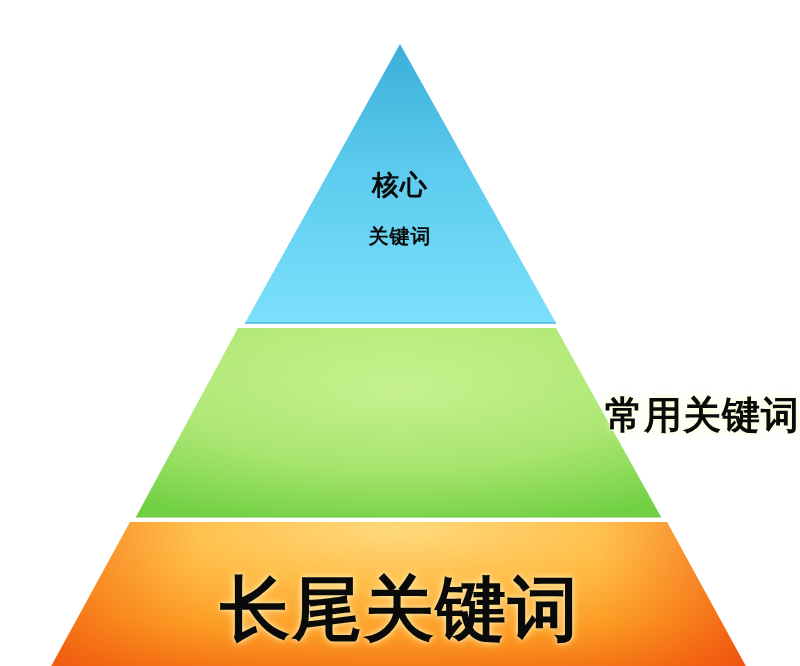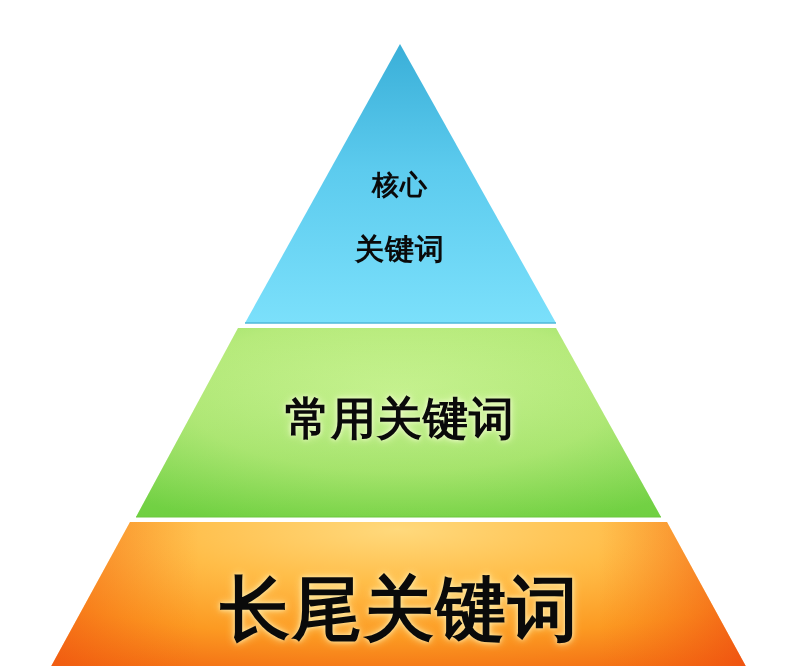--- a/index.html
+++ b/index.html
@@ -36,29 +36,30 @@
       font-weight: bold;
       white-space: nowrap;
       line-height: 1;
     }
     .label-top-1 {
       top: 129px;
       font-size: 27px;
       letter-spacing: 1px;
     }
     .label-top-2 {
-      top: 193px;
-      font-size: 29px;
+      top: 184px;
+      font-size: 20px;
       letter-spacing: 1px;
     }
     .label-mid {
       top: 354px;
-      font-size: 45px;
+      font-size: 38px;
       letter-spacing: 1px;
       text-shadow: 0 0 10px rgba(240, 255, 200, 0.9), 0 0 4px rgba(255,255,230,0.8);
+      text-align: right;
     }
     .label-bottom {
       top: 532px;
       font-size: 70px;
       letter-spacing: 2px;
       text-shadow: 0 0 10px rgba(255, 235, 160, 0.9), 0 0 4px rgba(255,245,200,0.8);
     }
   </style>
 </head>
 <body>

